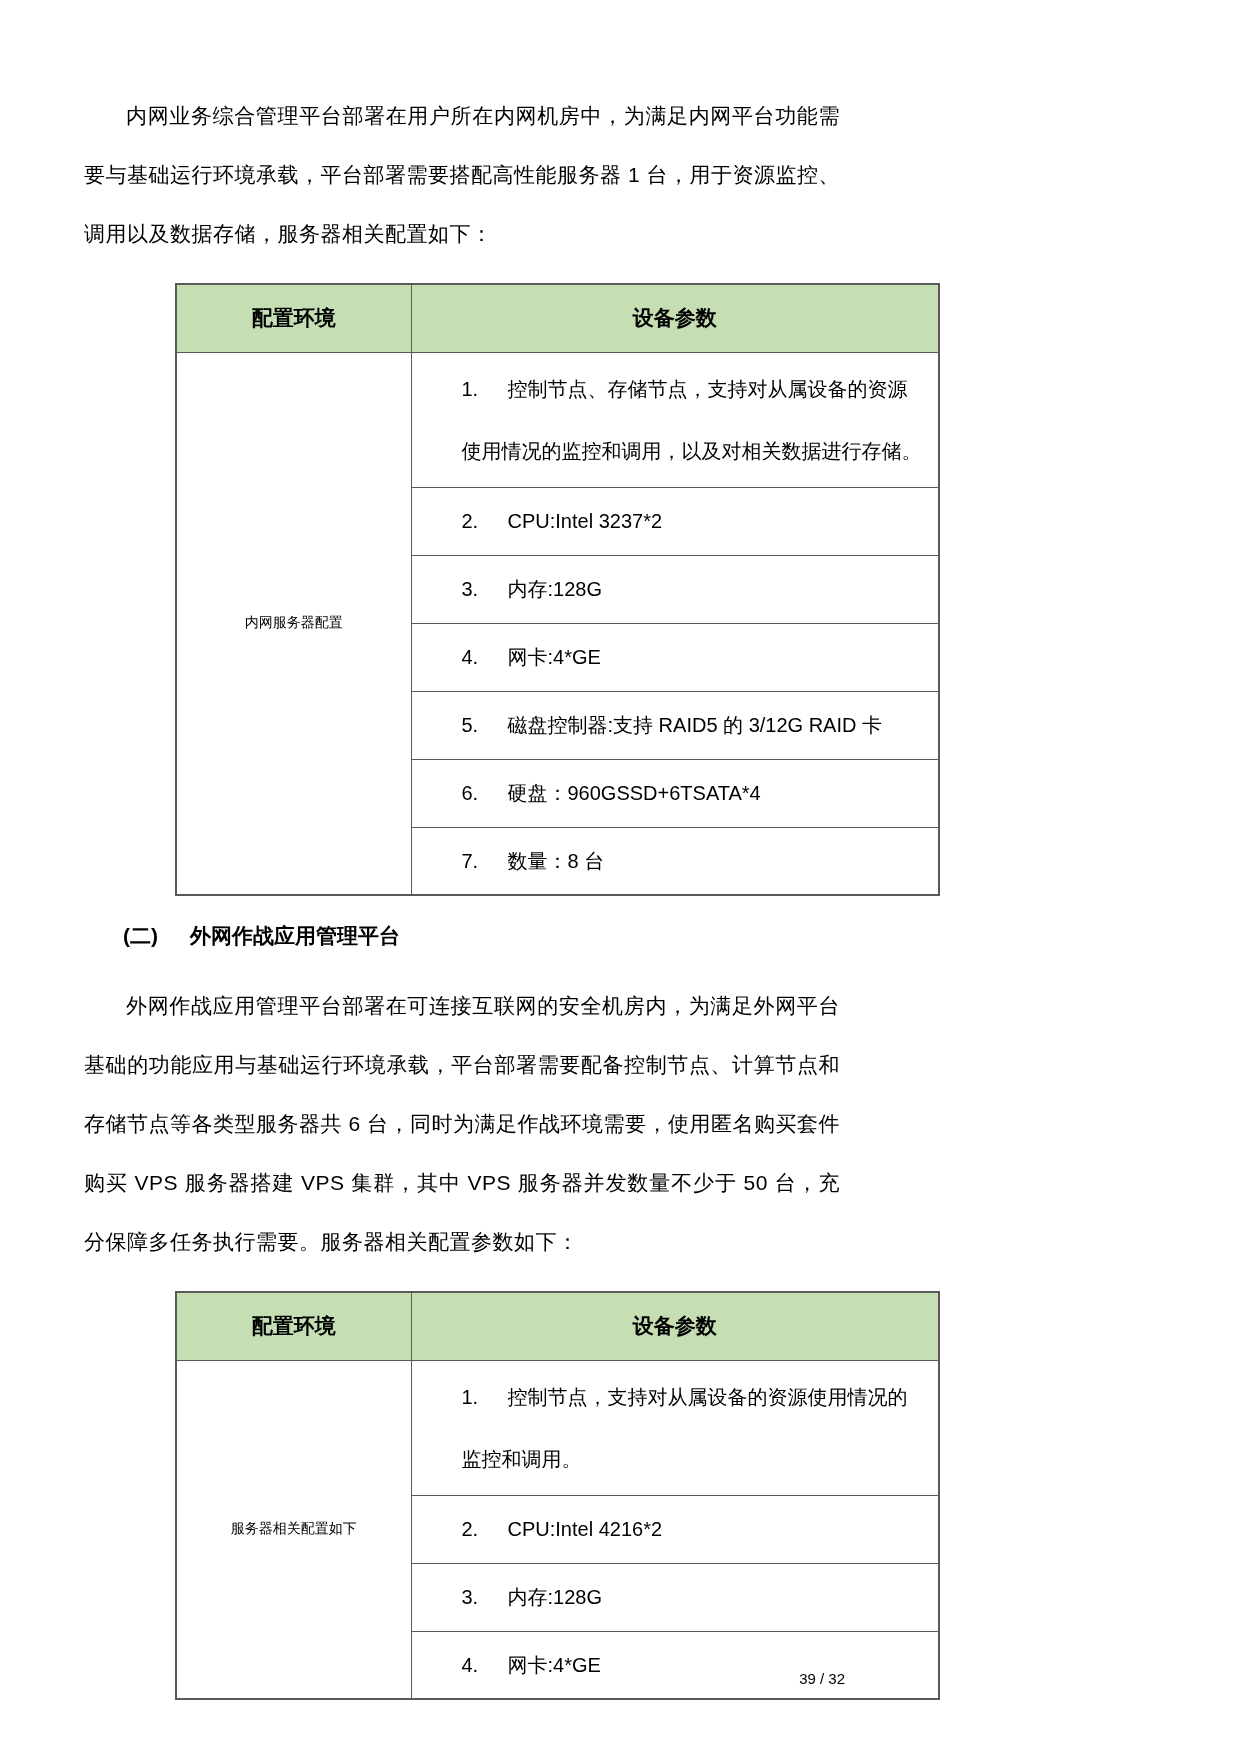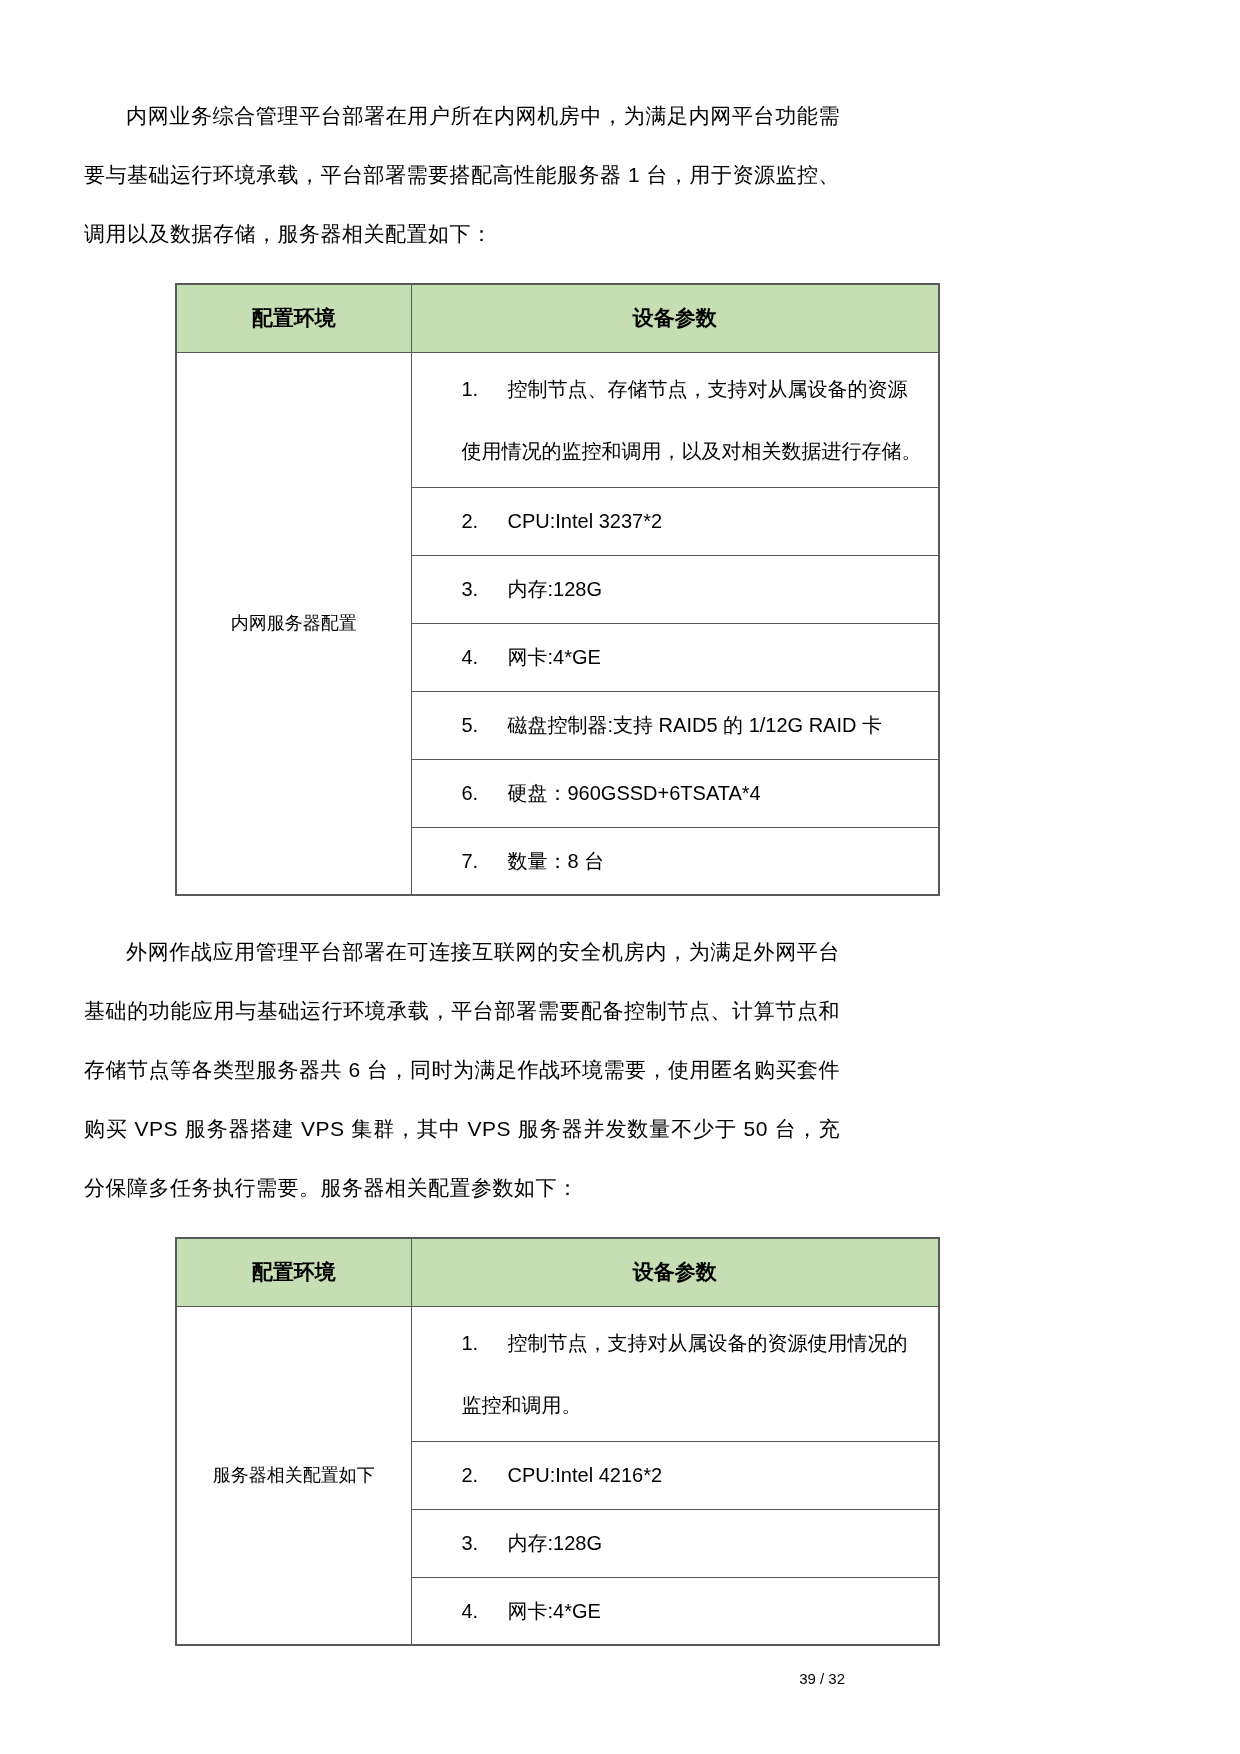--- a/index.html
+++ b/index.html
@@ -39,21 +39,21 @@
     background: #c6deb4;
     font-size: 21px;
     font-weight: bold;
     text-align: center;
     height: 68px;
     vertical-align: middle;
   }
   .label-cell {
     text-align: center;
     vertical-align: middle;
-    font-size: 18px;
+    font-size: 14px;
   }
   .item-cell {
     font-size: 20px;
     padding: 0 14px 0 50px;
     vertical-align: middle;
     height: 68px;
     line-height: 62px;
   }
   .item-cell .num {
     display: inline-block;
@@ -101,31 +101,32 @@
     <tr>
       <td class="item-cell"><span class="num">2.</span><span>CPU:Intel 3237*2</span></td>
     </tr>
     <tr>
       <td class="item-cell"><span class="num">3.</span><span>内存:128G</span></td>
     </tr>
     <tr>
       <td class="item-cell"><span class="num">4.</span><span>网卡:4*GE</span></td>
     </tr>
     <tr>
-      <td class="item-cell"><span class="num">5.</span><span>磁盘控制器:支持 RAID5 的 1/12G RAID 卡</span></td>
+      <td class="item-cell"><span class="num">5.</span><span>磁盘控制器:支持 RAID5 的 3/12G RAID 卡</span></td>
     </tr>
     <tr>
       <td class="item-cell"><span class="num">6.</span><span>硬盘：960GSSD+6TSATA*4</span></td>
     </tr>
     <tr>
       <td class="item-cell"><span class="num">7.</span><span>数量：8 台</span></td>
     </tr>
   </tbody>
     </table>
 
+  <h2 class="section-heading"><span class="h-num">(二)</span><span>外网作战应用管理平台</span></h2>
 
   <p class="para para2">外网作战应用管理平台部署在可连接互联网的安全机房内，为满足外网平台基础的功能应用与基础运行环境承载，平台部署需要配备控制节点、计算节点和存储节点等各类型服务器共 6 台，同时为满足作战环境需要，使用匿名购买套件购买 VPS 服务器搭建 VPS 集群，其中 VPS 服务器并发数量不少于 50 台，充分保障多任务执行需要。服务器相关配置参数如下：</p>
 
   <table class="cfg-table">
     <colgroup>
         <col class="c1">
         <col>
       </colgroup>
     <tbody>
         <tr>

